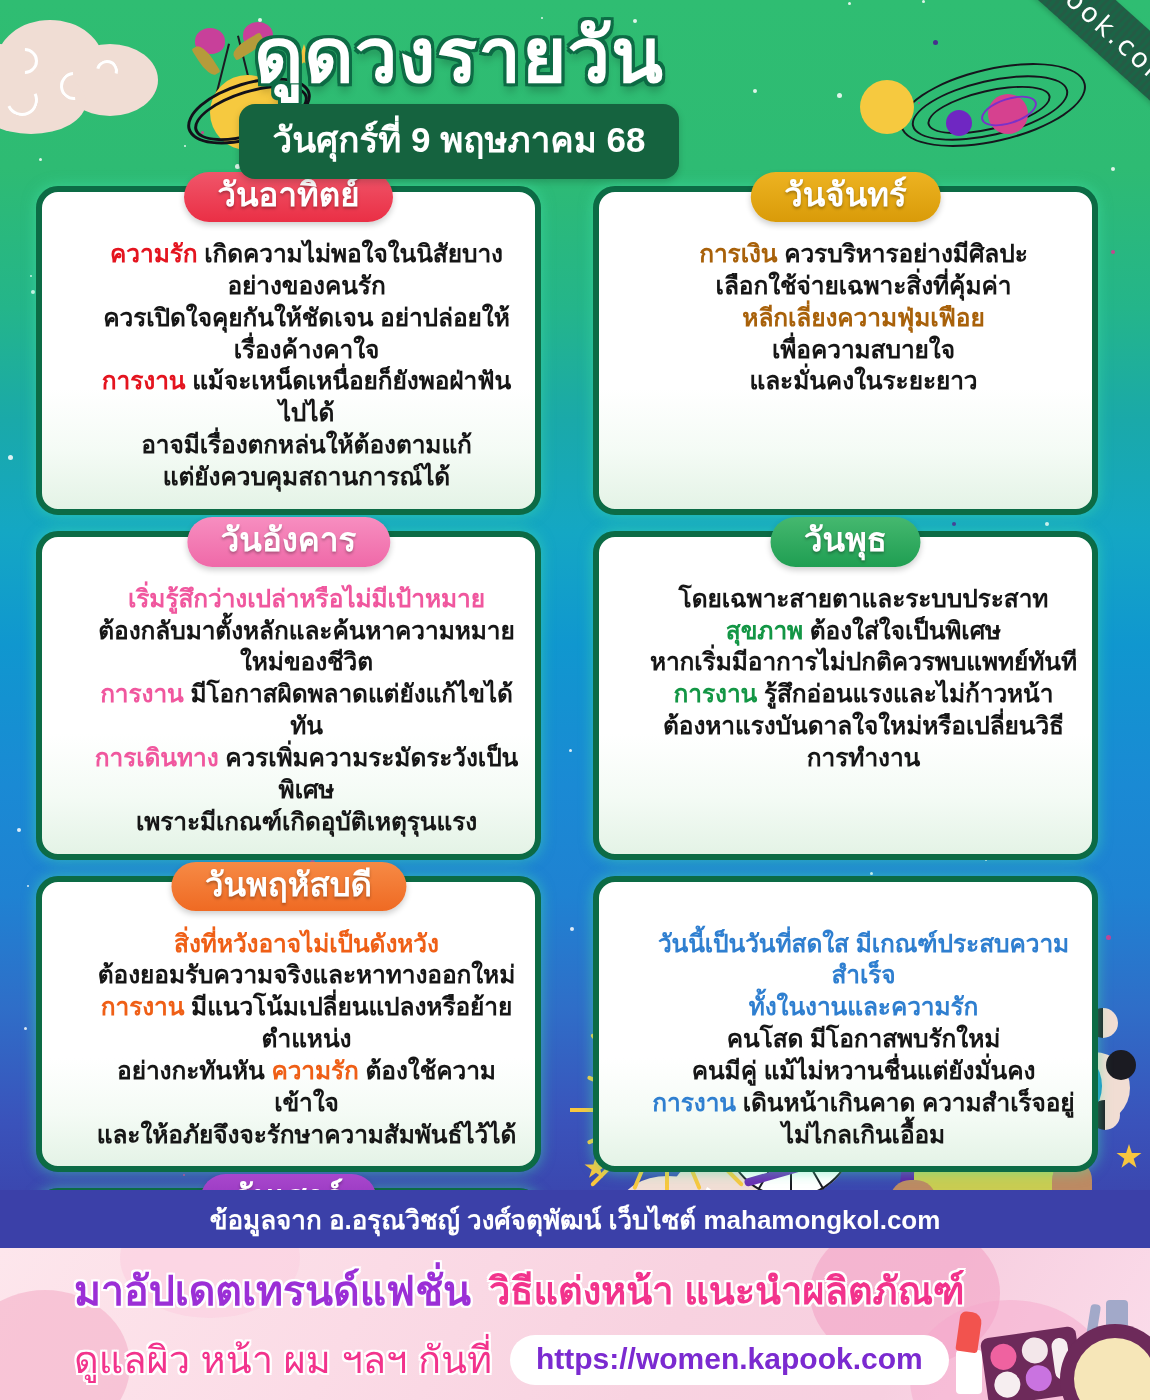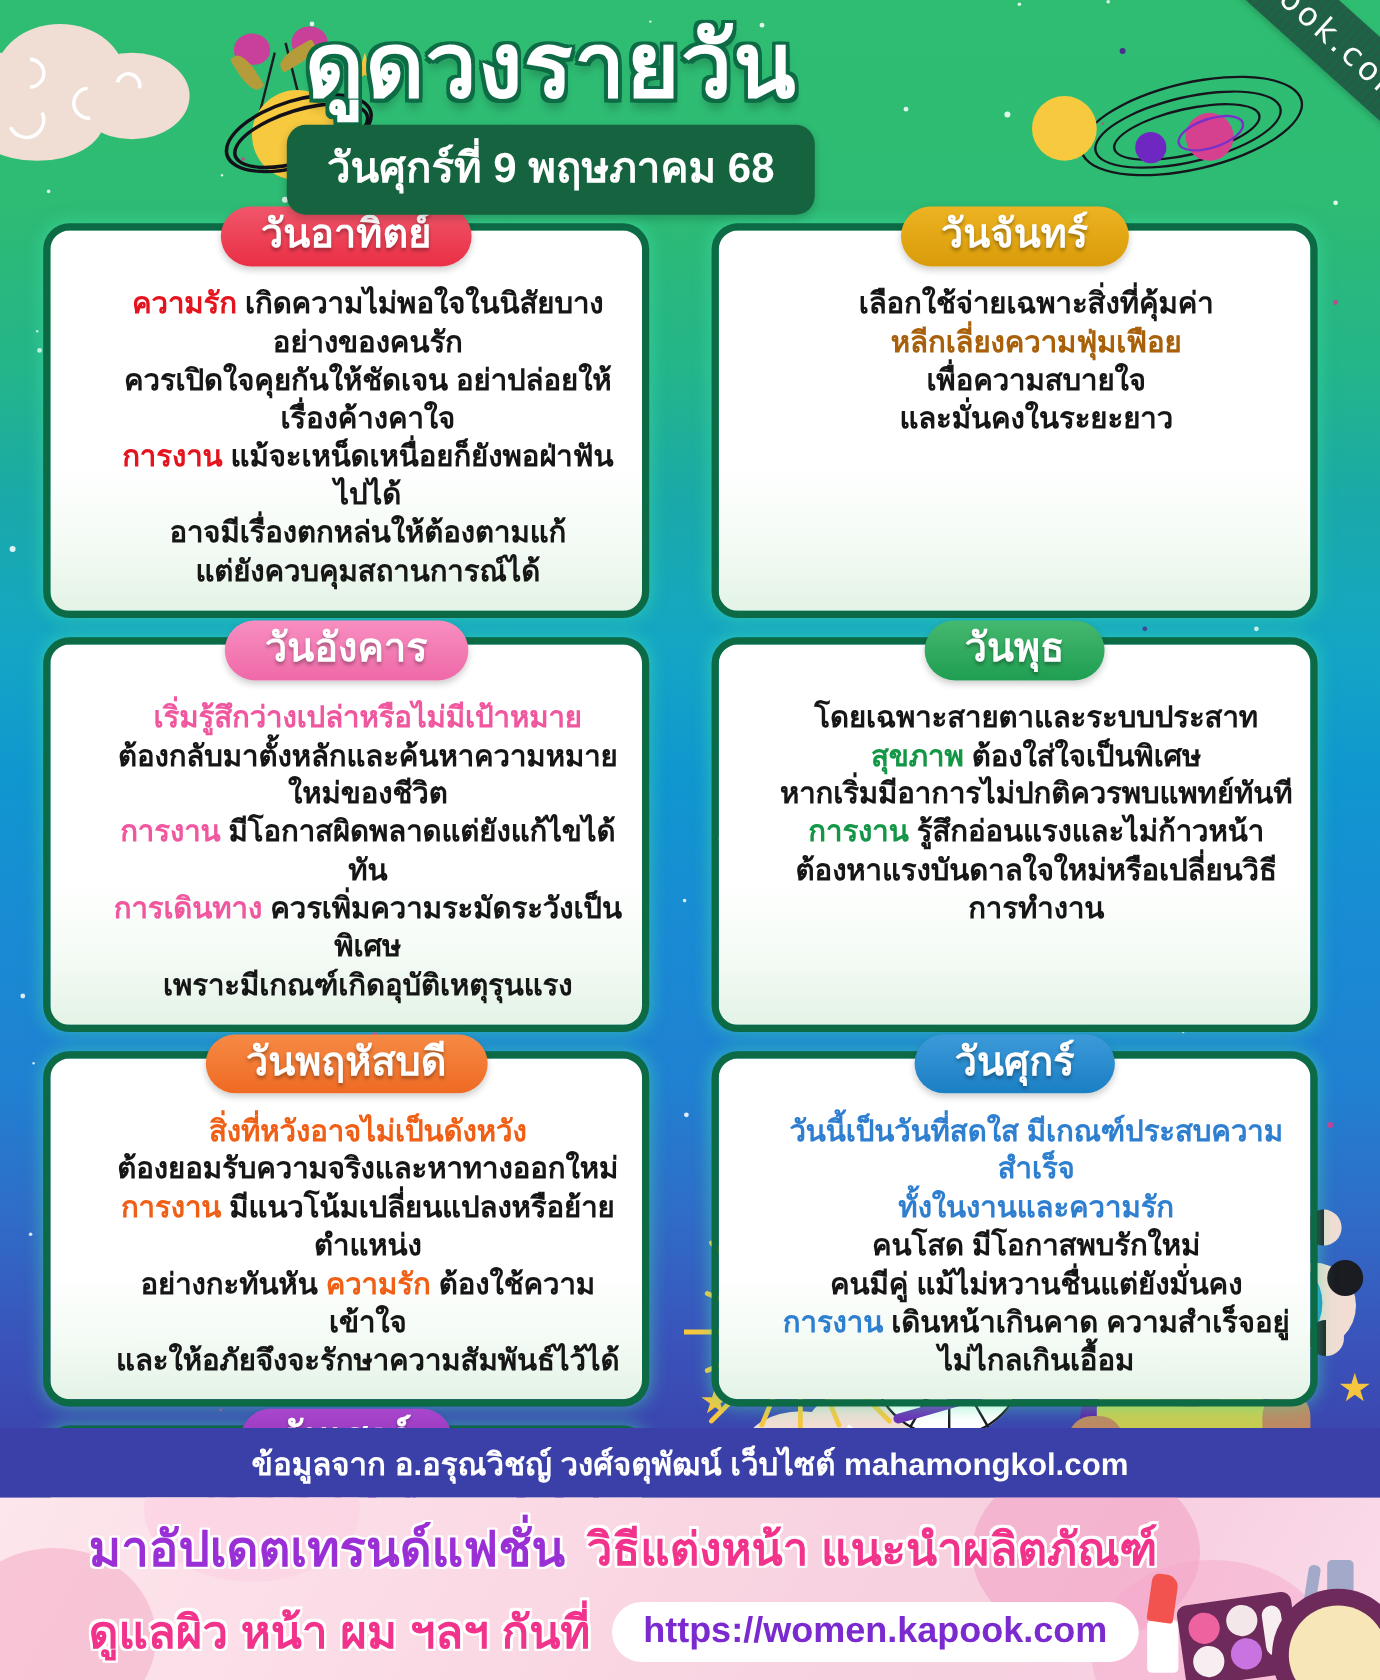--- a/index.html
+++ b/index.html
@@ -181,21 +181,21 @@
   .blob{ position:absolute; border-radius:50%; }
   .banner-inner{ position:relative; z-index:3; height:100%;
     display:flex; flex-direction:column; justify-content:center; padding-left:74px; gap:6px; }
   .b-row{ display:flex; align-items:center; gap:18px; }
   .b-l1a{ font-size:41px; font-weight:bold; color:#9b2fd6;
     text-shadow:-2px 0 0 #fff,2px 0 0 #fff,0 -2px 0 #fff,0 2px 0 #fff,
                 -2px -2px 0 #fff,2px 2px 0 #fff,2px -2px 0 #fff,-2px 2px 0 #fff; }
   .b-l1b{ font-size:38px; font-weight:bold; color:#f2338c;
     text-shadow:-2px 0 0 #fff,2px 0 0 #fff,0 -2px 0 #fff,0 2px 0 #fff,
                 -2px -2px 0 #fff,2px 2px 0 #fff,2px -2px 0 #fff,-2px 2px 0 #fff; }
-  .b-l2{ font-size:38px; font-weight:bold; color:#f2338c;
+  .b-l2{ font-size:38px; font-weight:normal; color:#f2338c;
     text-shadow:-2px 0 0 #fff,2px 0 0 #fff,0 -2px 0 #fff,0 2px 0 #fff,
                 -2px -2px 0 #fff,2px 2px 0 #fff,2px -2px 0 #fff,-2px 2px 0 #fff; }
   .url-pill{ background:#fff; border-radius:26px; padding:7px 26px 9px; }
   .url-pill span{ font-size:30px; font-weight:bold; color:#7b2ad0; }
   
   .lipstick-b{ position:absolute; right:168px; bottom:6px; width:26px;height:44px;
     background:#fff; border-radius:4px;}
   .lipstick-t{ position:absolute; right:170px; bottom:48px; width:22px;height:40px;
     background:#f2534e; border-radius:6px 10px 3px 3px; transform:rotate(8deg);}
   .palette{ position:absolute; right:70px; bottom:0; width:96px; height:68px;
@@ -418,20 +418,21 @@
           <div class="line"><span class="hl" style="color: rgb(228, 20, 31);">ความรัก </span><span class="">เกิดความไม่พอใจในนิสัยบางอย่างของคนรัก</span></div>
           <div class="line"><span class="">ควรเปิดใจคุยกันให้ชัดเจน อย่าปล่อยให้เรื่องค้างคาใจ</span></div>
           <div class="line"><span class="hl" style="color: rgb(228, 20, 31);">การงาน </span><span class="">แม้จะเหน็ดเหนื่อยก็ยังพอฝ่าฟันไปได้</span></div>
           <div class="line"><span class="">อาจมีเรื่องตกหล่นให้ต้องตามแก้</span></div>
           <div class="line"><span class="">แต่ยังควบคุมสถานการณ์ได้</span></div>
         </div>
       </div>
       <div class="card">
         <div class="badge" style="background: linear-gradient(rgb(237, 179, 34) 0%, rgb(217, 155, 9) 100%);">วันจันทร์</div>
         <div class="lines">
+          <div class="line"><span class="hl" style="color: rgb(168, 97, 10);">การเงิน </span><span class="">ควรบริหารอย่างมีศิลปะ</span></div>
           <div class="line"><span class="">เลือกใช้จ่ายเฉพาะสิ่งที่คุ้มค่า</span></div>
           <div class="line"><span class="hl" style="color: rgb(168, 97, 10);">หลีกเลี่ยงความฟุ่มเฟือย</span></div>
           <div class="line"><span class="">เพื่อความสบายใจ</span></div>
           <div class="line"><span class="">และมั่นคงในระยะยาว</span></div>
         </div>
       </div>
       <div class="card tall">
         <div class="badge" style="background: linear-gradient(rgb(247, 142, 192) 0%, rgb(239, 105, 168) 100%);">วันอังคาร</div>
         <div class="lines">
           <div class="line"><span class="hl" style="color: rgb(240, 87, 158);">เริ่มรู้สึกว่างเปล่าหรือไม่มีเป้าหมาย</span></div>
@@ -455,21 +456,20 @@
         <div class="badge" style="background: linear-gradient(rgb(246, 138, 69) 0%, rgb(239, 106, 35) 100%);">วันพฤหัสบดี</div>
         <div class="lines">
           <div class="line"><span class="hl" style="color: rgb(239, 95, 22);">สิ่งที่หวังอาจไม่เป็นดังหวัง</span></div>
           <div class="line"><span class="">ต้องยอมรับความจริงและหาทางออกใหม่</span></div>
           <div class="line"><span class="hl" style="color: rgb(239, 95, 22);">การงาน </span><span class="">มีแนวโน้มเปลี่ยนแปลงหรือย้ายตำแหน่ง</span></div>
           <div class="line"><span class="">อย่างกะทันหัน </span><span class="hl" style="color: rgb(239, 95, 22);">ความรัก </span><span class="">ต้องใช้ความเข้าใจ</span></div>
           <div class="line"><span class="">และให้อภัยจึงจะรักษาความสัมพันธ์ไว้ได้</span></div>
         </div>
       </div>
       <div class="card tall">
-        <div class="badge" style="background: linear-gradient(rgb(60, 154, 217) 0%, rgb(27, 127, 196) 100%);">วันศุกร์</div>
         <div class="lines">
           <div class="line"><span class="hl" style="color: rgb(47, 127, 208);">วันนี้เป็นวันที่สดใส มีเกณฑ์ประสบความสำเร็จ</span></div>
           <div class="line"><span class="hl" style="color: rgb(47, 127, 208);">ทั้งในงานและความรัก</span></div>
           <div class="line"><span class="">คนโสด มีโอกาสพบรักใหม่</span></div>
           <div class="line"><span class="">คนมีคู่ แม้ไม่หวานชื่นแต่ยังมั่นคง</span></div>
           <div class="line"><span class="hl" style="color: rgb(47, 127, 208);">การงาน </span><span class="">เดินหน้าเกินคาด ความสำเร็จอยู่ไม่ไกลเกินเอื้อม</span></div>
         </div>
       </div>
       <div class="card" style="grid-column: 1;">
         <div class="badge" style="background: linear-gradient(rgb(168, 71, 205) 0%, rgb(140, 43, 181) 100%);">วันเสาร์</div>

